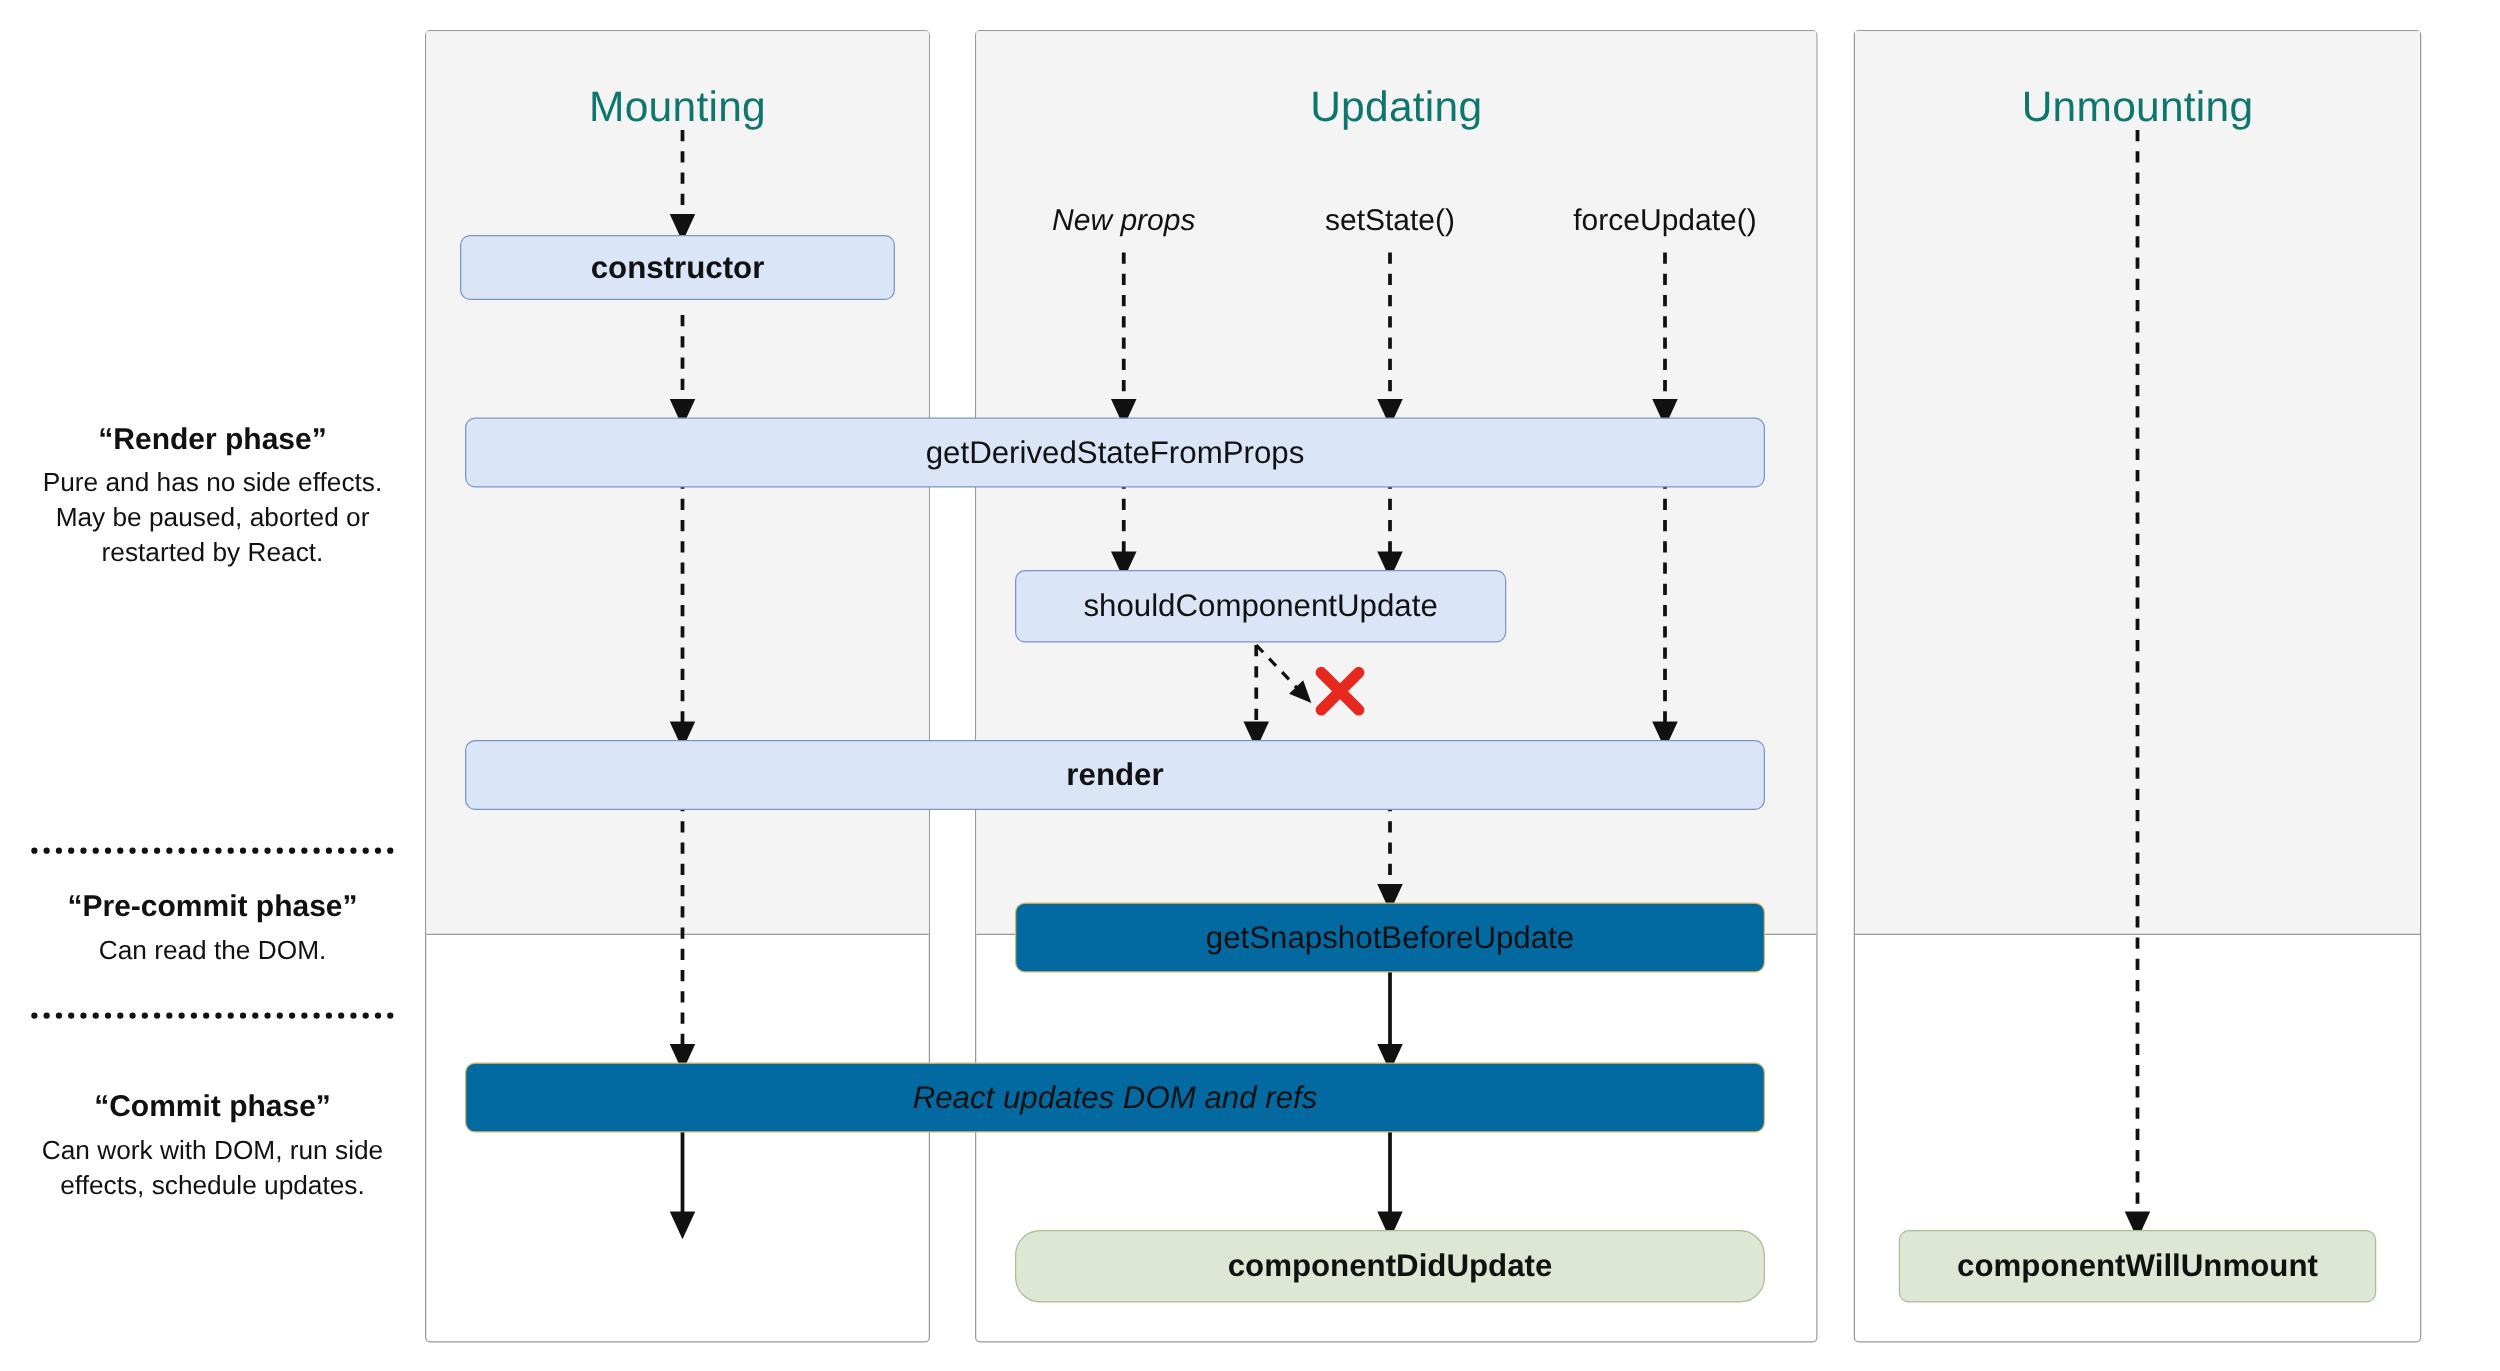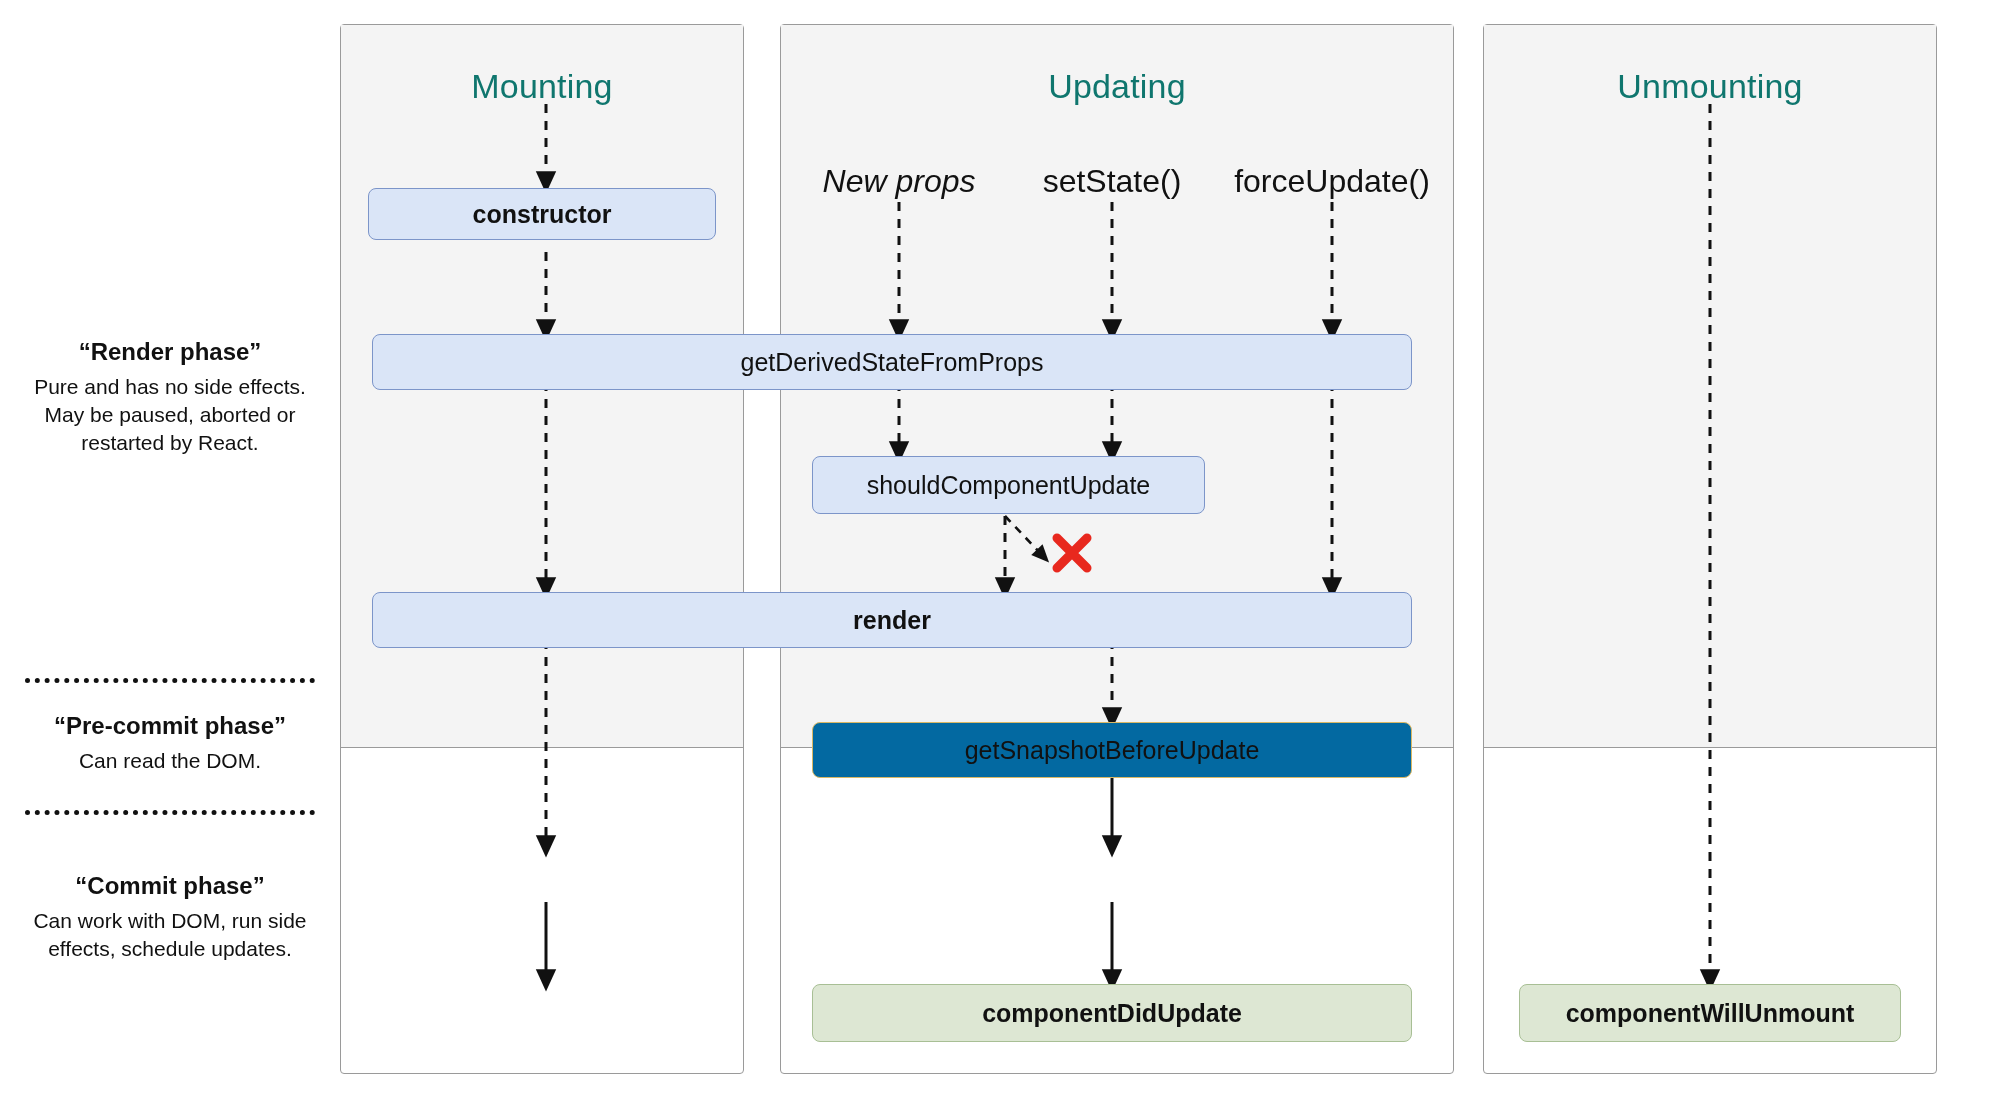--- a/index.html
+++ b/index.html
@@ -60,21 +60,21 @@
   .node.blue   { background: #dae5f7; border: 1.6px solid #7c95c9; }
   .node.yellow { background: #0369a1; border: 1.6px solid #d9b865; }
   .node.green  { background: #dde7d3; border: 1.6px solid #a8bf95; }
   .node.bold   { font-weight: bold; }
   .node.italic { font-style: italic; }
 
   
   .trigger {
     position: absolute;
     text-align: center;
-    font-size: 32px;
+    font-size: 24px;
     color: #111111;
     white-space: nowrap;
   }
   .trigger.italic { font-style: italic; }
 
   
   .legend-block {
     position: absolute;
     text-align: center;
     color: #111111;
@@ -189,19 +189,20 @@
   <div class="node blue bold" style="left:368px; top:188px; width:348px; height:52px;">constructor</div>
 
   <div class="node blue" style="left:372px; top:334px; width:1040px; height:56px;">getDerivedStateFromProps</div>
 
   <div class="node blue" style="left:812px; top:456px; width:393px; height:58px;">shouldComponentUpdate</div>
 
   <div class="node blue bold" style="left:372px; top:592px; width:1040px; height:56px;">render</div>
 
   <div class="node yellow" style="left:812px; top:722px; width:600px; height:56px;">getSnapshotBeforeUpdate</div>
 
-
-
-  <div class="node green bold" style="left:812px; top:984px; width:600px; height:58px;">componentDidUpdate</div>
+  <div class="node yellow italic" style="left:372px; top:850px; width:1040px; height:56px;">React updates DOM and refs</div>
+
+
+  <div class="node green bold" style="left:812px; top:984px; width:600px; height:58px;border-radius:20px;">componentDidUpdate</div>
 
   <div class="node green bold" style="left:1519px; top:984px; width:382px; height:58px;">componentWillUnmount</div>
 
 </div>
 
 </body></html>

